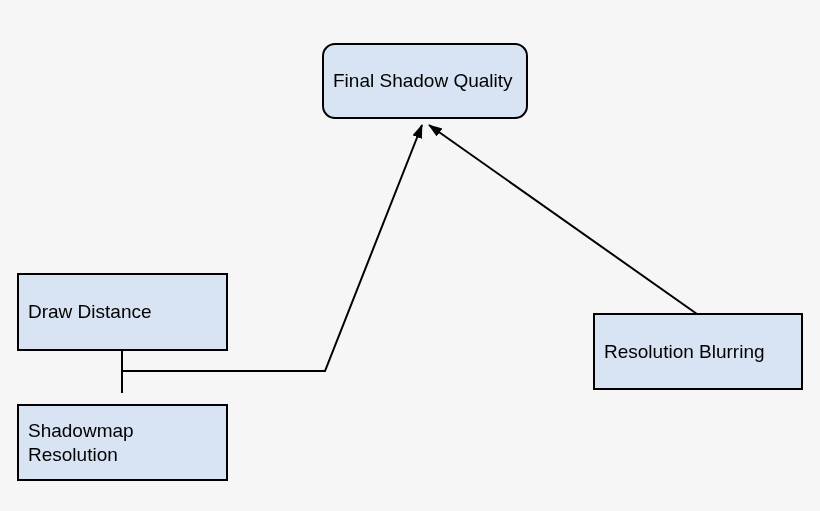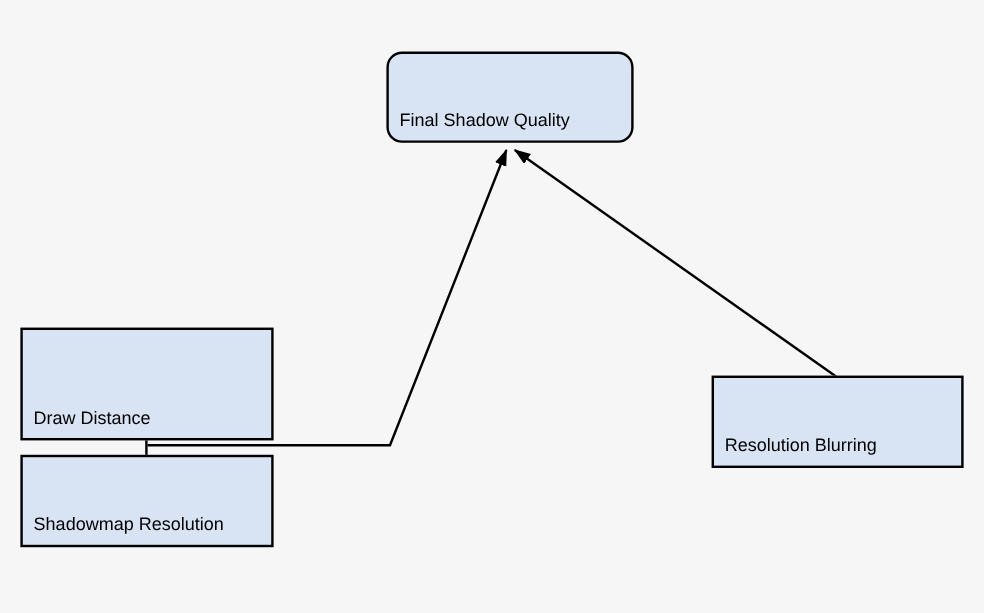--- a/index.html
+++ b/index.html
@@ -24,30 +24,30 @@
     stroke:var(--connector);
     stroke-width:2;
     fill:none;
   }
   #wires marker path{fill:var(--connector);stroke:none;}
   .node{
     position:absolute;
     background:var(--node-fill);
     border:2px solid var(--node-border);
     color:var(--text);
-    font-size:15px;
+    font-size:19px;
     line-height:24px;
     display:flex;
-    align-items:flex-end;
+    align-items:center;
     padding:4px 8px 4px 9px;
   }
   .node.rounded{border-radius:13px;}
   #node-final{left:322px;top:43px;width:206px;height:76px;}
-  #node-draw{left:17px;top:273px;width:211px;height:94px;}
-  #node-res{left:17px;top:379px;width:211px;height:77px;}
+  #node-draw{left:17px;top:273px;width:211px;height:78px;}
+  #node-res{left:17px;top:404px;width:211px;height:77px;}
   #node-blur{left:593px;top:313px;width:210px;height:77px;}
 </style>
 </head>
 <body>
 
 <div id="canvas">
 
   <svg id="wires" viewBox="0 0 820 511" xmlns="http://www.w3.org/2000/svg">
     <defs>
       <marker id="arrowhead" markerUnits="userSpaceOnUse" markerWidth="16" markerHeight="12" refX="13" refY="5" orient="auto">

